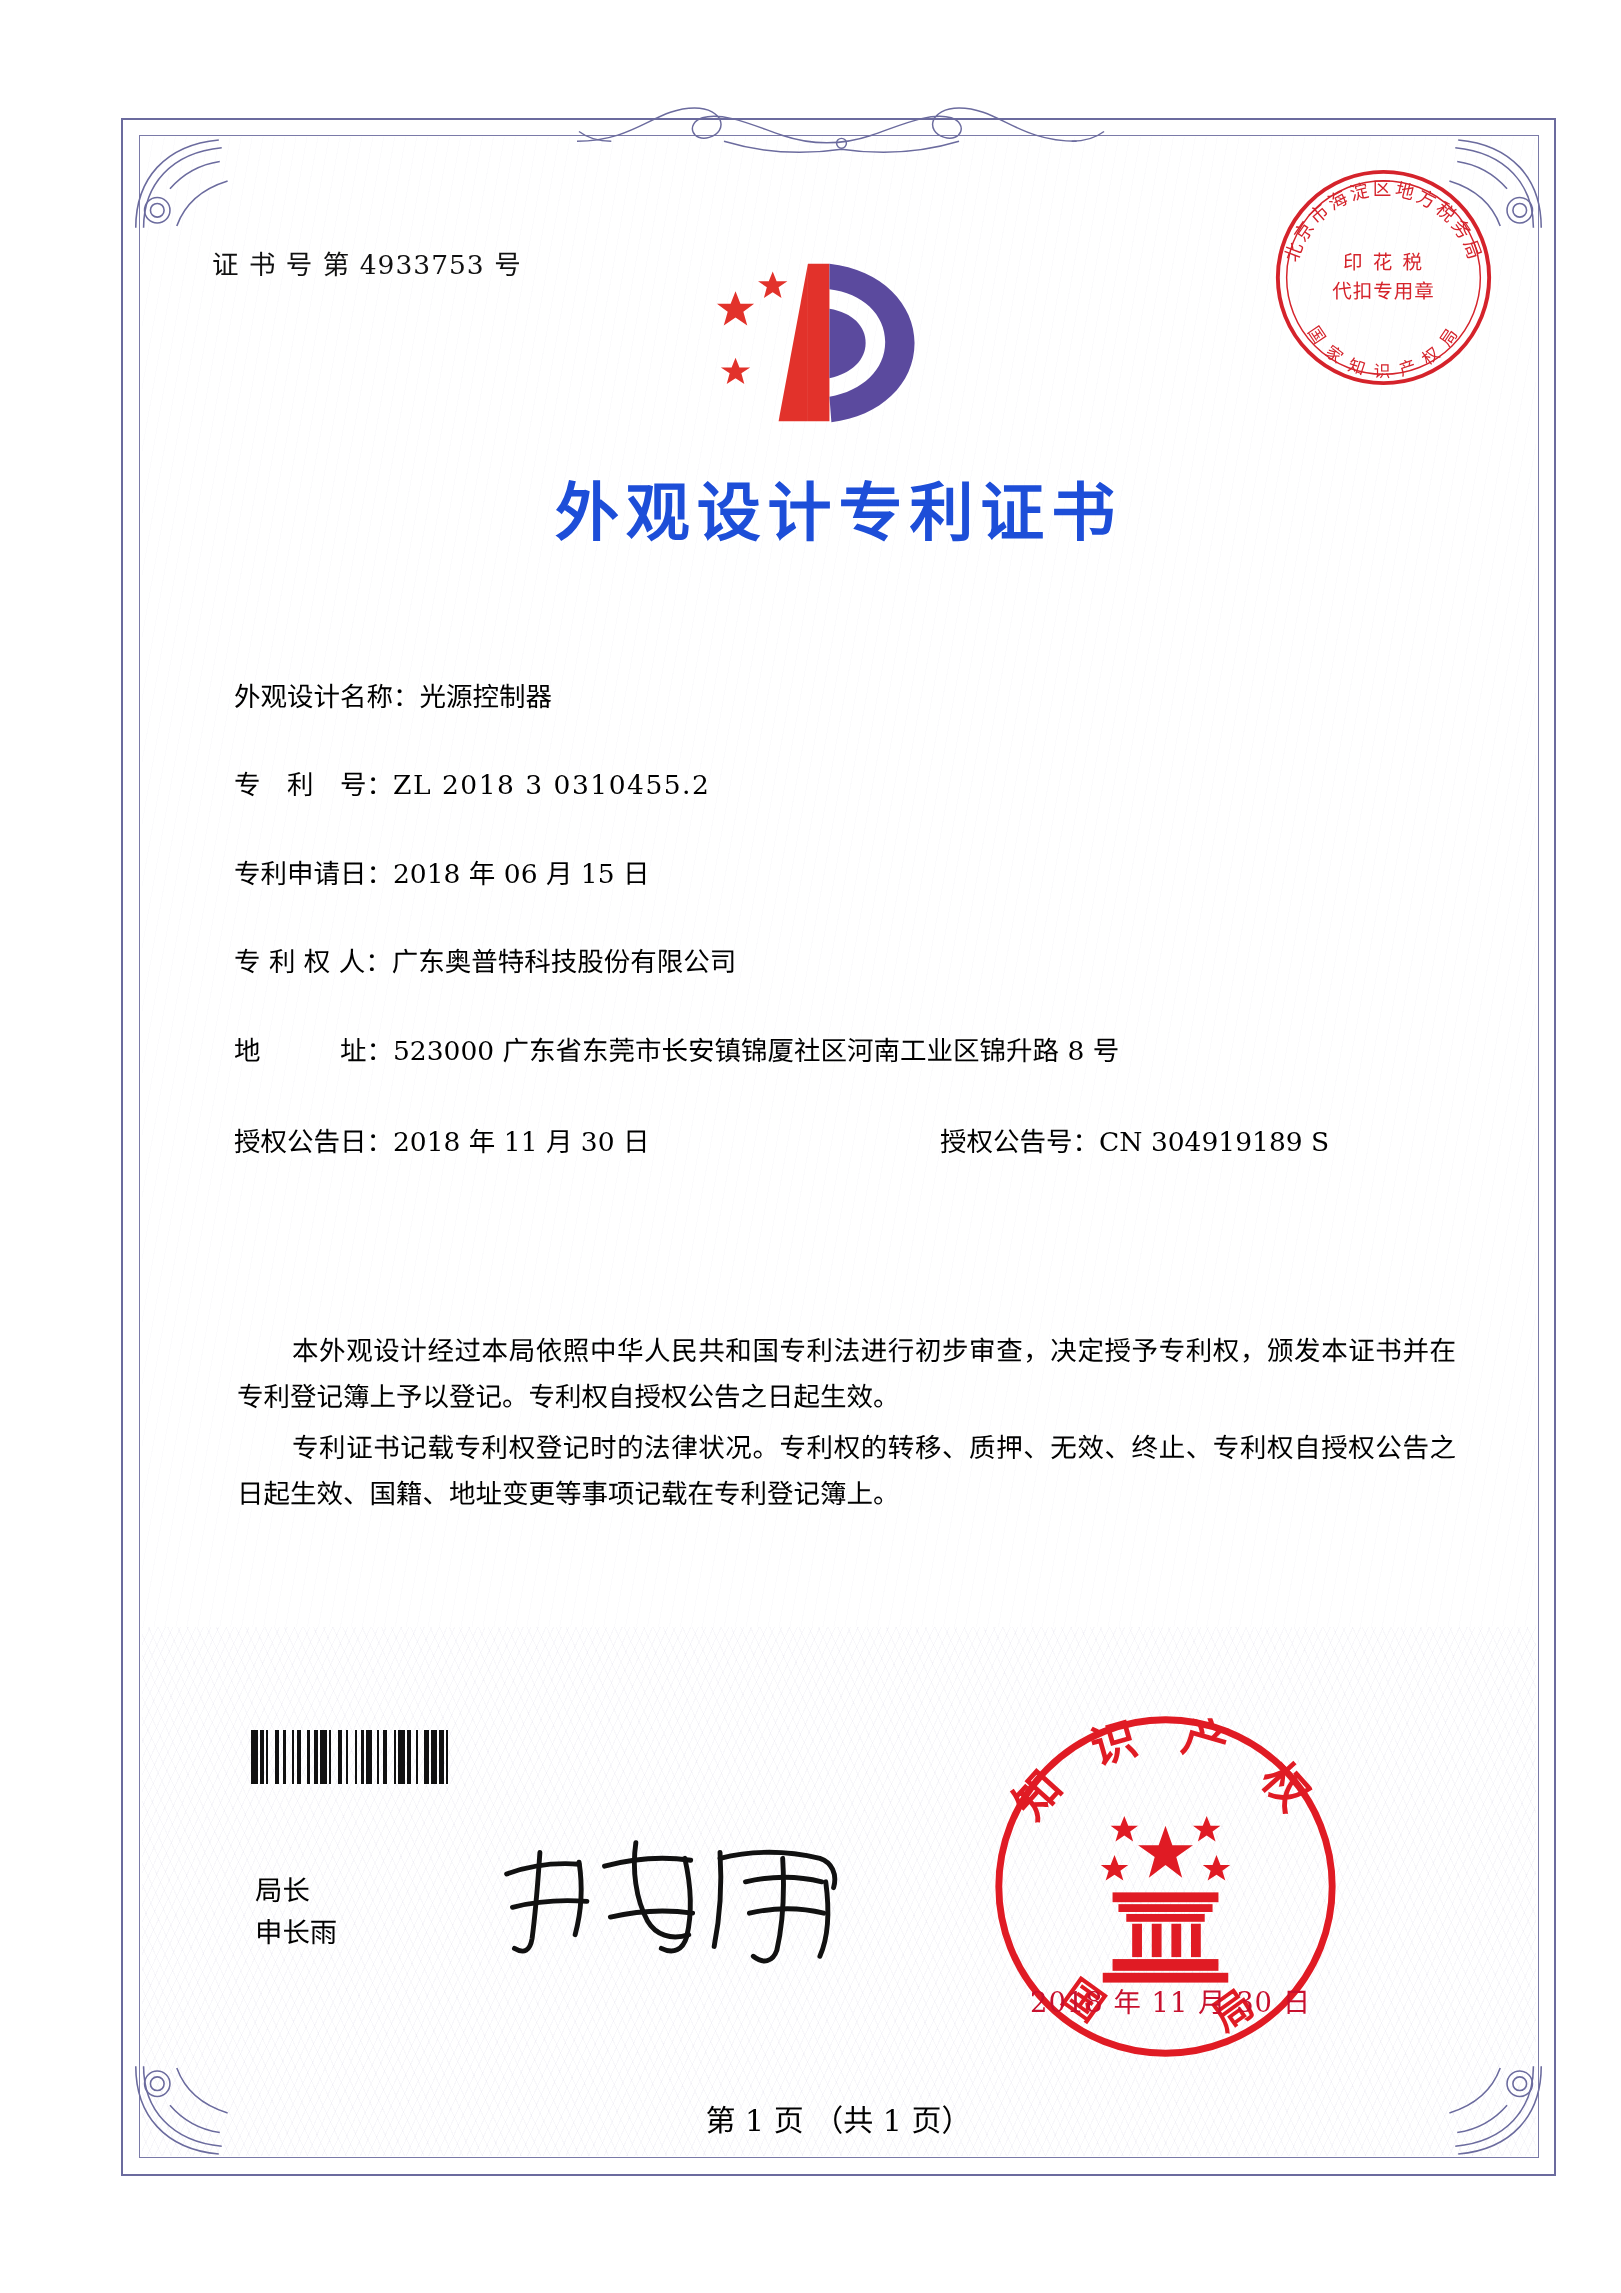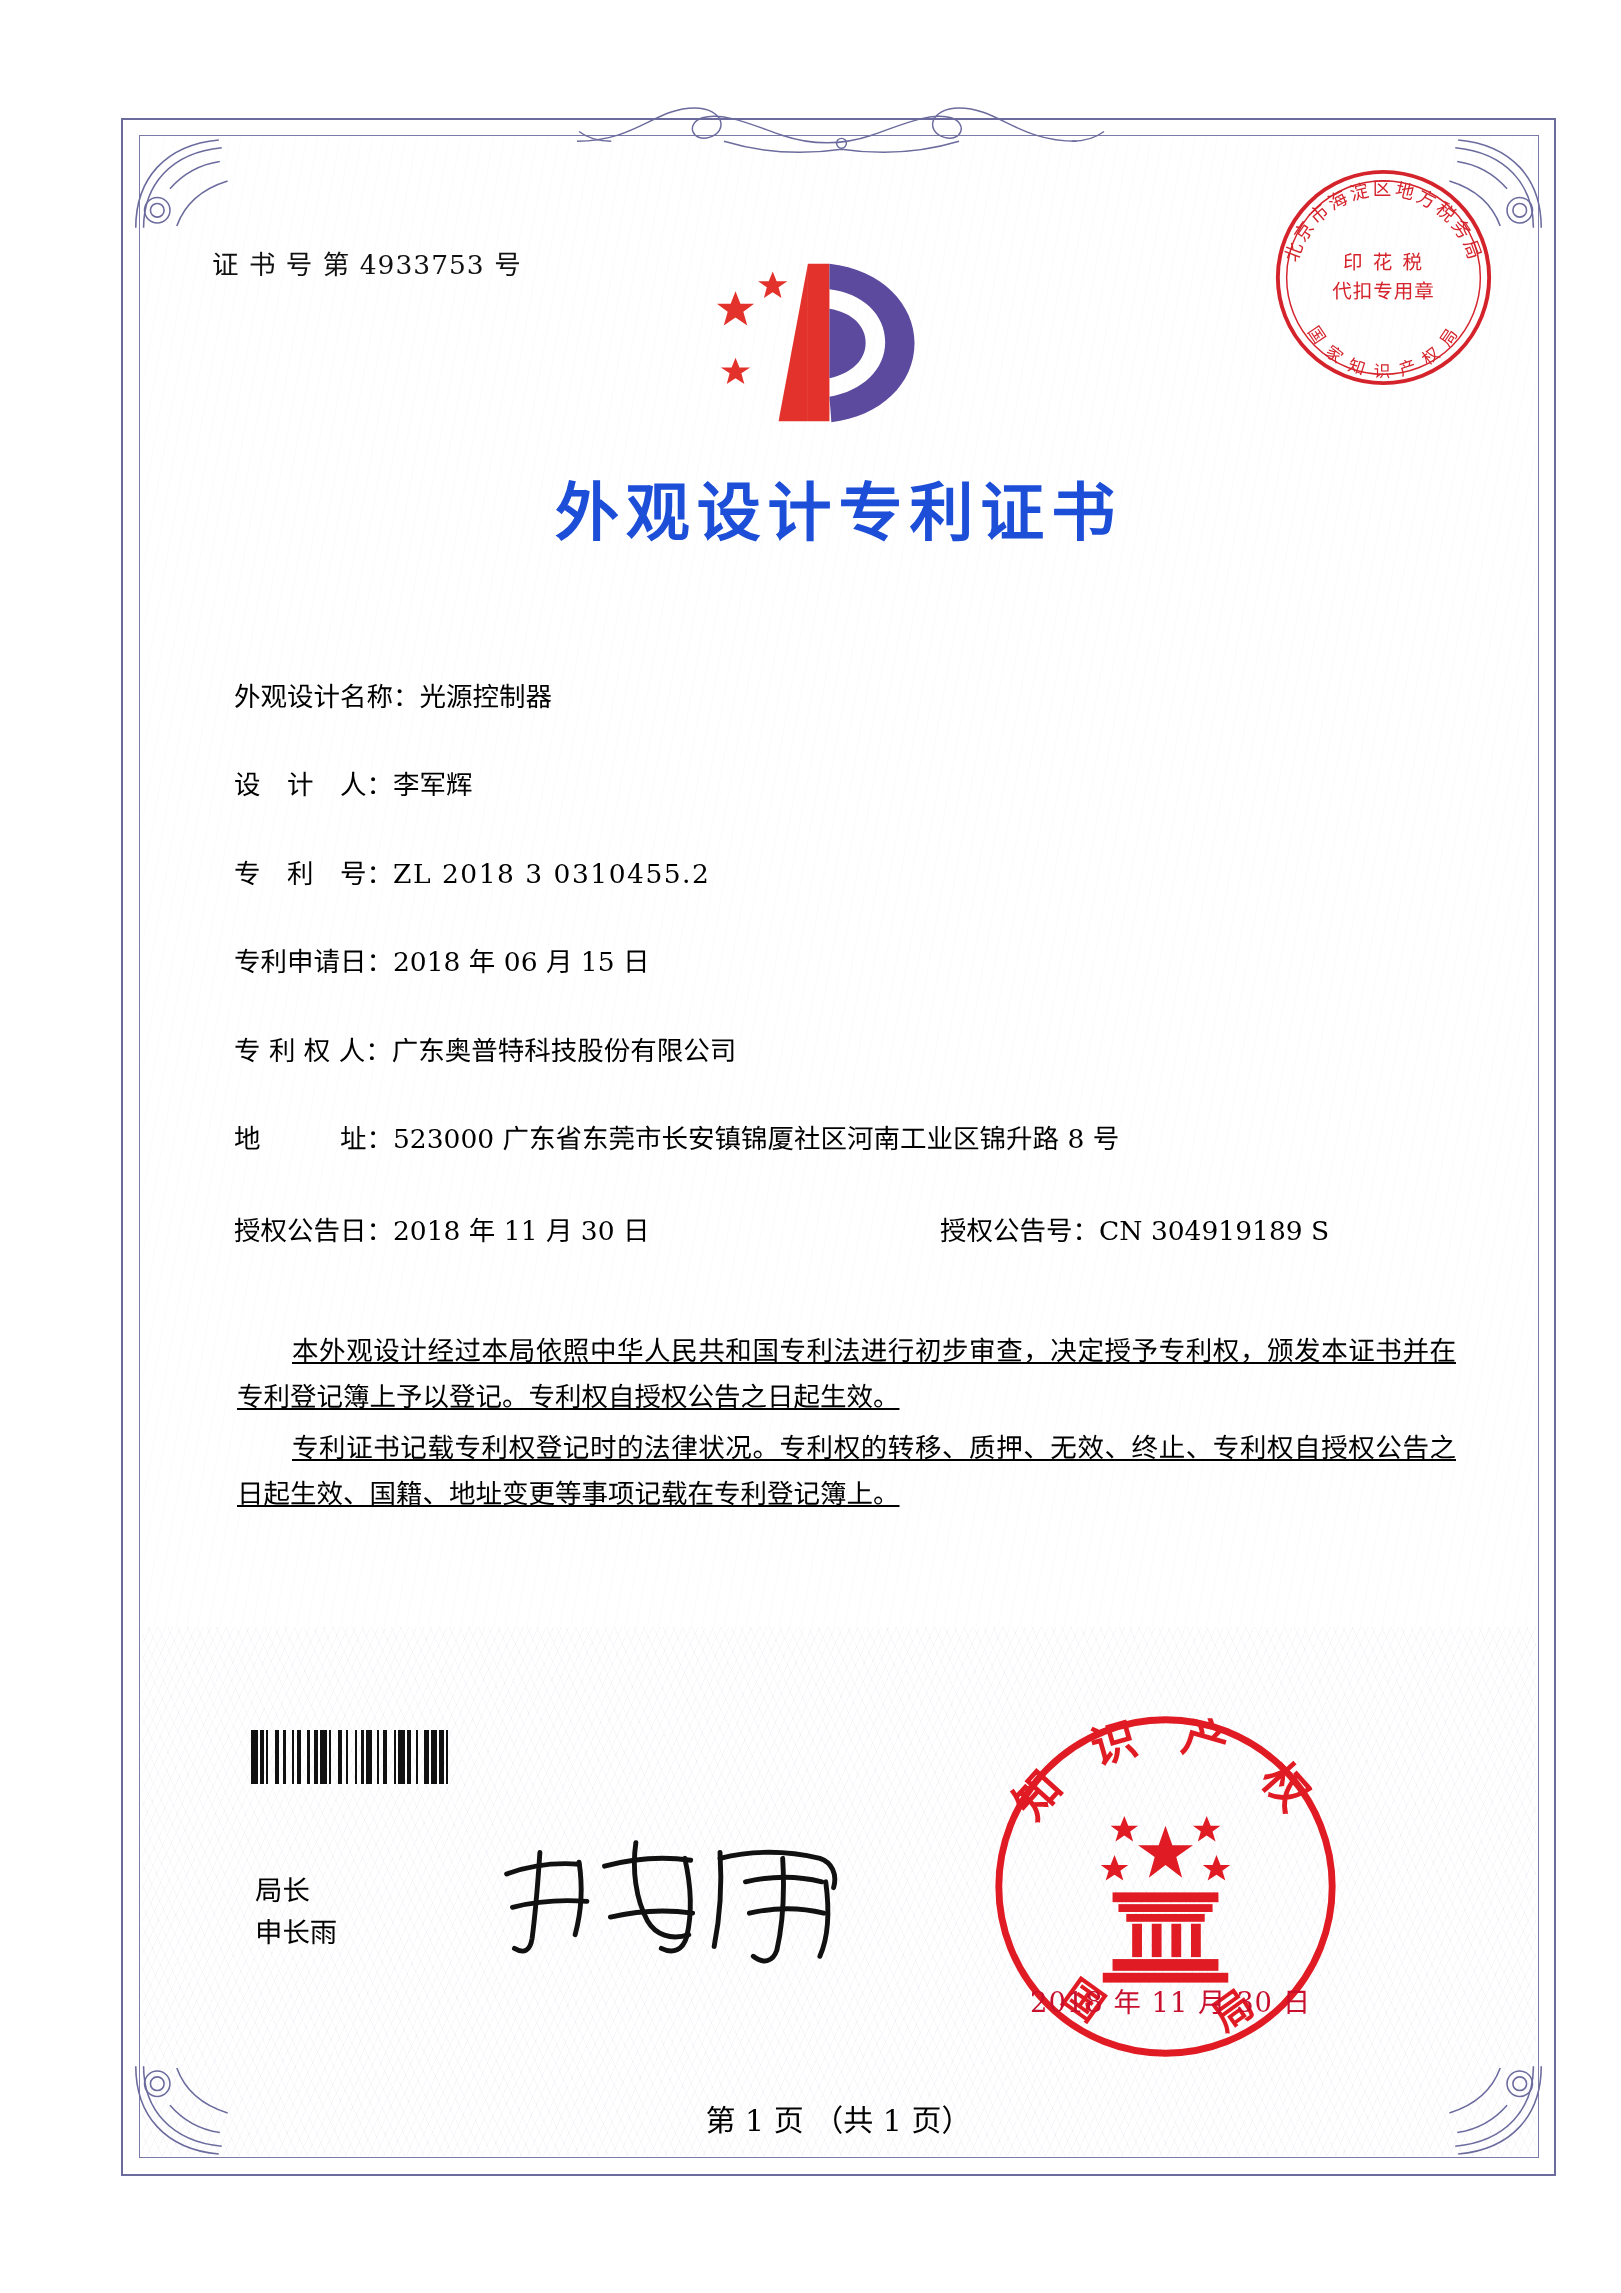--- a/index.html
+++ b/index.html
@@ -186,21 +186,20 @@
     top: 1328px;
     width: 1219px;
     font-size: 26.5px;
     line-height: 1.72;
     color: #000;
     text-align: justify;
   }
   .body-text p {
     margin: 0 0 5.9px 0;
     text-indent: 55px;
-    text-decoration: underline;
   }
 
   
   .barcode {
     position: absolute;
     left: 223px;
     top: 1730px;
     width: 412px;
     height: 54px;
     display: flex;
@@ -356,23 +355,20 @@
   </div>
 
   <div class="doc-title">外观设计专利证书</div>
 
   <div class="fields">
 
     <div class="field-row">
       <span class="field-label">外观设计名称：</span><span class="field-value">光源控制器</span>
     </div>
 
-    <div class="field-row">
-      <span class="field-label">设　计　人：</span><span class="field-value">李军辉</span>
-    </div>
 
     <div class="field-row">
       <span class="field-label">专　利　号：</span><span class="field-value mono">ZL 2018 3 0310455.2</span>
     </div>
 
     <div class="field-row">
       <span class="field-label">专利申请日：</span><span class="field-value">2018 年 06 月 15 日</span>
     </div>
 
     <div class="field-row">

